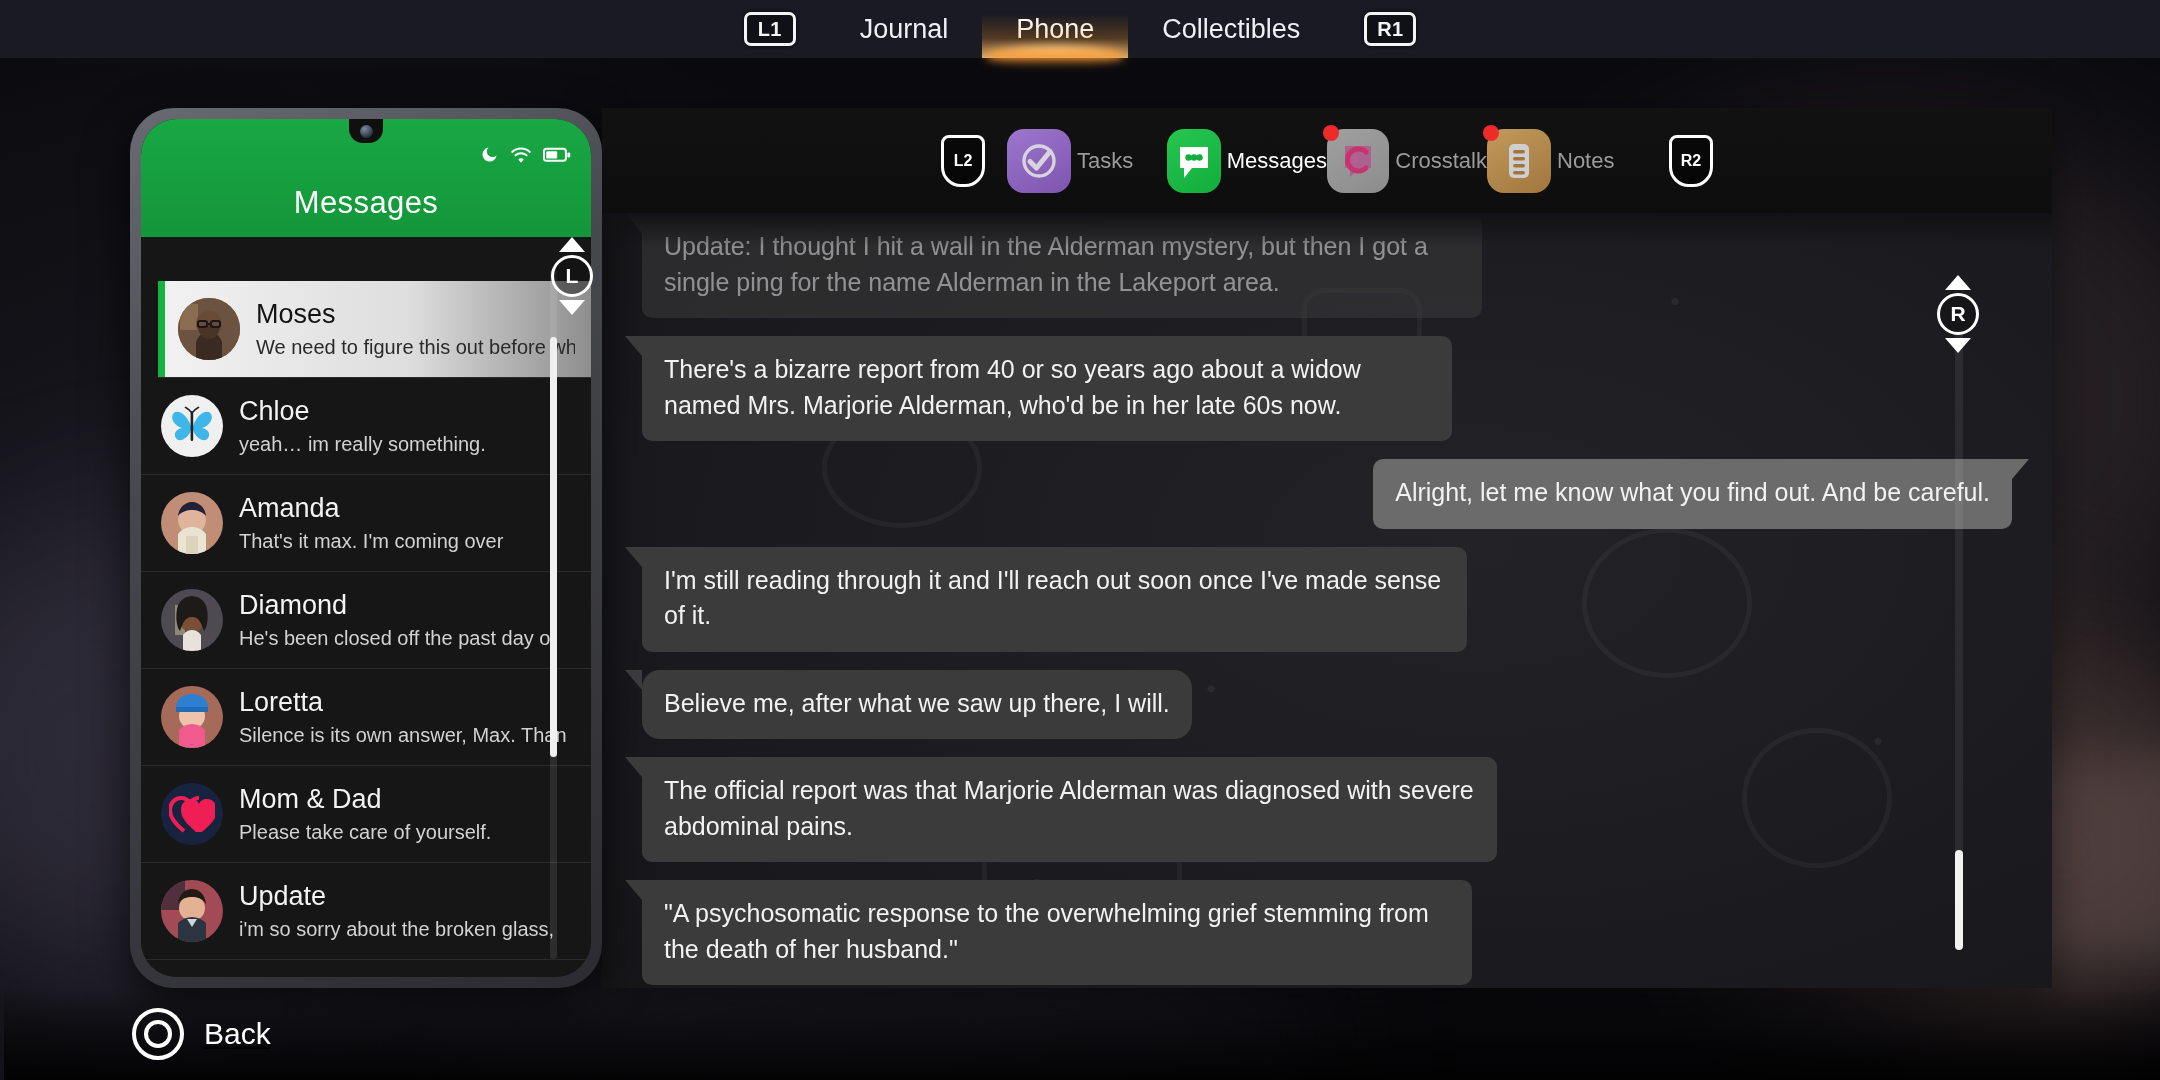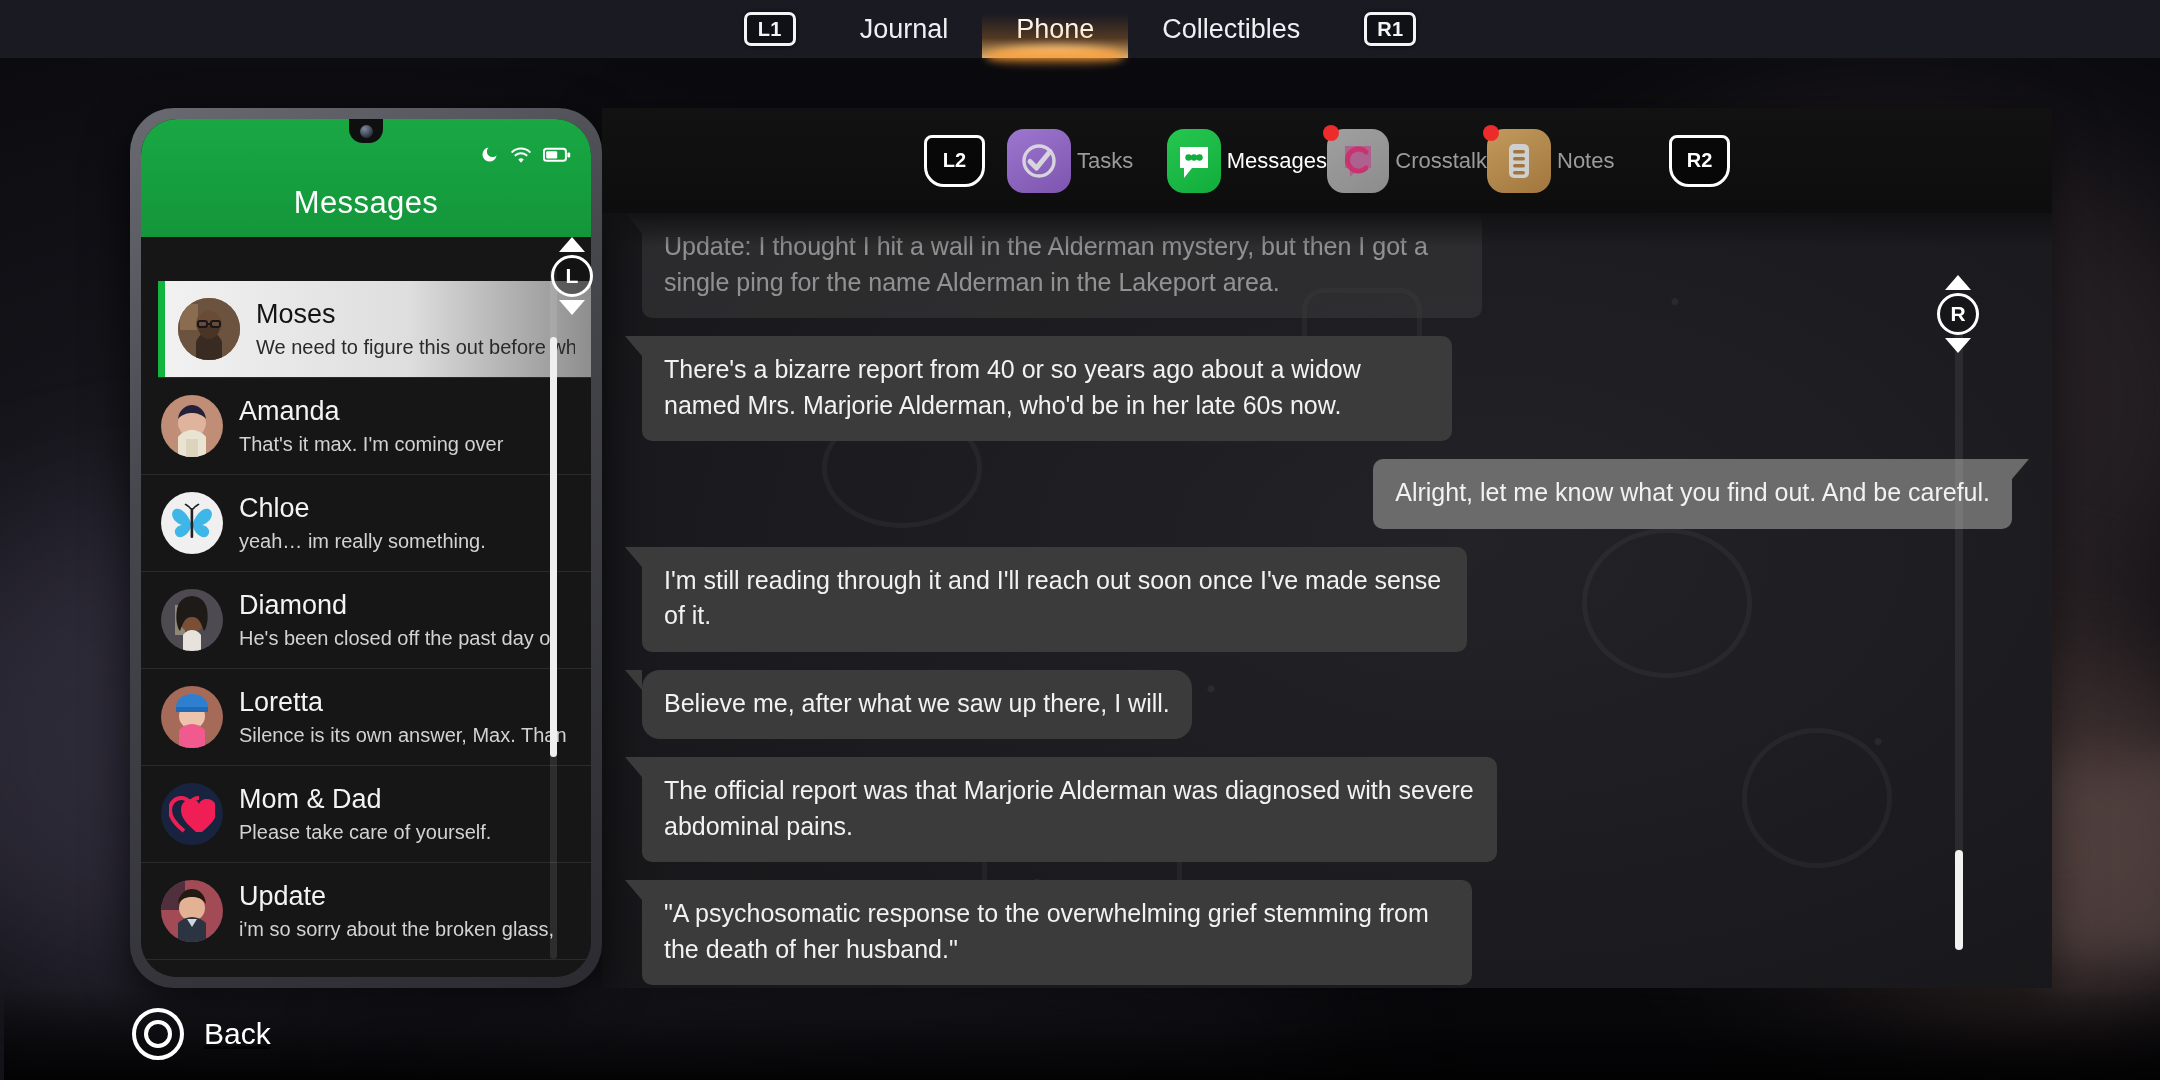--- a/index.html
+++ b/index.html
@@ -212,22 +212,22 @@
     width: 64px; height: 64px; border-radius: 17px;
     display: flex; align-items: center; justify-content: center; position: relative;
   }
   .app-label { font-size: 22px; color: #9b9b9b; font-weight: 500; }
   .app.active .app-label { color: #ffffff; }
   .badge-dot {
     position: absolute; top: -4px; left: -4px; width: 16px; height: 16px;
     border-radius: 50%; background: #ee2b2b;
   }
   .app-bumper {
-    width: 61px; height: 52px; border: 3px solid #fff; border-radius: 8px 8px 20px 20px;
-    color: #fff; font-size: 20px; font-weight: 700;
+    width: 44px; height: 52px; border: 3px solid #fff; border-radius: 8px 8px 20px 20px;
+    color: #fff; font-size: 16px; font-weight: 700;
     display: flex; align-items: center; justify-content: center;
     background: rgba(0,0,0,.5);
     margin: 0 22px;
   }
 
   
   .chat-scroll {
     position: absolute; left: 602px; top: 213px; width: 1450px; height: 775px;
     overflow: hidden; z-index: 14;
     padding: 0 40px;
@@ -367,47 +367,47 @@
               <path d="M29 26h4" stroke="#16161c" stroke-width="2"></path>
             </svg>
           </div>
           <div class="ct-text">
             <div class="ct-name">Moses</div>
             <div class="ct-prev">We need to figure this out before wh</div>
           </div>
         </div>
 
         <div class="contact">
+          <div class="avatar" style="background:#f0f0f0;">
+            <svg width="44" height="40" viewBox="0 0 44 40">
+              <path d="M21 20C16 6 6 3 3 8c-3 5 2 12 9 14-6 1-9 6-6 10 3 5 12 1 15-8z" fill="#3fb6e8"></path>
+              <path d="M23 20C28 6 38 3 41 8c3 5-2 12-9 14 6 1 9 6 6 10-3 5-12 1-15-8z" fill="#3fb6e8"></path>
+              <rect x="20.6" y="5" width="2.6" height="30" rx="1.3" fill="#222"></rect>
+              <path d="M21 6c-2-3-5-4-6-5M23 6c2-3 5-4 6-5" stroke="#222" stroke-width="1.6" fill="none"></path>
+            </svg>
+          </div>
+          <div class="ct-text">
+            <div class="ct-name">Chloe</div>
+            <div class="ct-prev">yeah… im really something.</div>
+          </div>
+        </div>
+
+        <div class="contact">
           <div class="avatar">
             <svg width="62" height="62" viewBox="0 0 62 62">
               <rect width="62" height="62" fill="#c08d77"></rect>
               <circle cx="31" cy="28" r="14" fill="#e0b39c"></circle>
               <path d="M17 24c1-10 9-14 14-14s13 4 14 14c-4-5-10-6-14-6s-10 1-14 6z" fill="#23203a"></path>
               <path d="M17 42c4-5 9-7 14-7s10 2 14 7v20H17z" fill="#e9e3d2"></path>
               <path d="M25 44h12v18H25z" fill="#dcd4bd"></path>
             </svg>
           </div>
           <div class="ct-text">
             <div class="ct-name">Amanda</div>
             <div class="ct-prev">That's it max. I'm coming over</div>
-          </div>
-        </div>
-
-        <div class="contact">
-          <div class="avatar" style="background:#f0f0f0;">
-            <svg width="44" height="40" viewBox="0 0 44 40">
-              <path d="M21 20C16 6 6 3 3 8c-3 5 2 12 9 14-6 1-9 6-6 10 3 5 12 1 15-8z" fill="#3fb6e8"></path>
-              <path d="M23 20C28 6 38 3 41 8c3 5-2 12-9 14 6 1 9 6 6 10-3 5-12 1-15-8z" fill="#3fb6e8"></path>
-              <rect x="20.6" y="5" width="2.6" height="30" rx="1.3" fill="#222"></rect>
-              <path d="M21 6c-2-3-5-4-6-5M23 6c2-3 5-4 6-5" stroke="#222" stroke-width="1.6" fill="none"></path>
-            </svg>
-          </div>
-          <div class="ct-text">
-            <div class="ct-name">Chloe</div>
-            <div class="ct-prev">yeah… im really something.</div>
           </div>
         </div>
 
         <div class="contact">
           <div class="avatar">
             <svg width="62" height="62" viewBox="0 0 62 62">
               <rect width="62" height="62" fill="#4d4a52"></rect>
               <path d="M14 16h10v30H14z" fill="#8f8878"></path>
               <circle cx="31" cy="30" r="13" fill="#7a4f36"></circle>
               <path d="M16 20c2-10 10-13 15-13s13 3 15 13c2 12-1 20-3 22-3-8-5-14-12-14s-9 6-12 14c-2-2-5-10-3-22z" fill="#1e1a18"></path>

